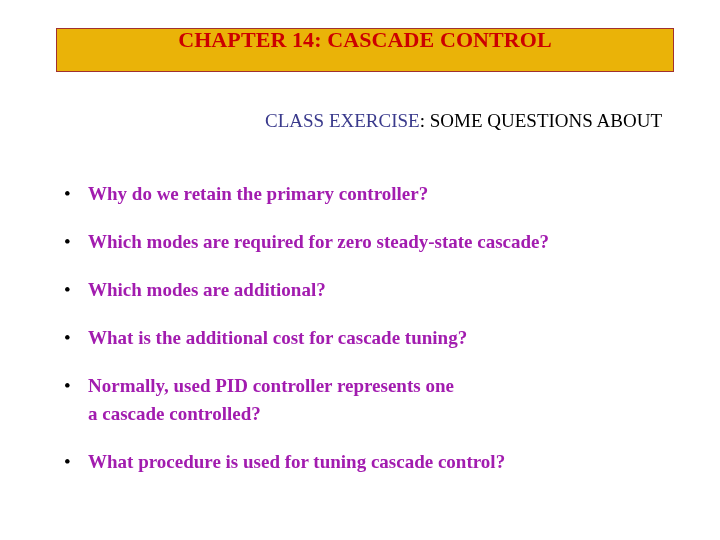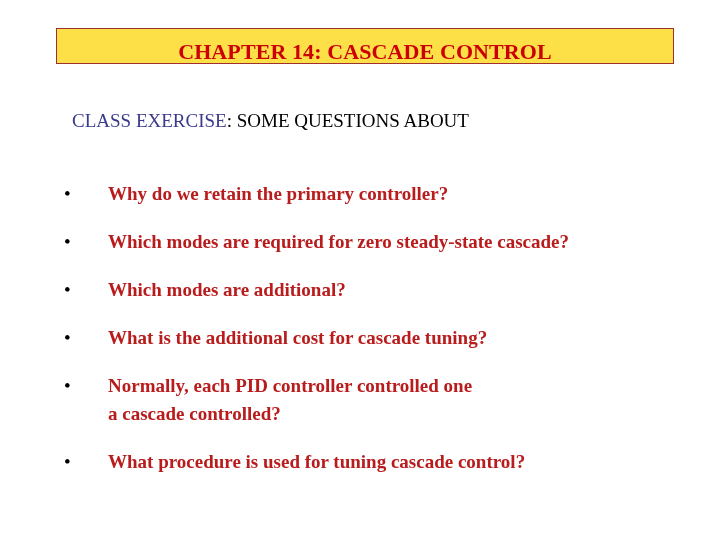--- a/index.html
+++ b/index.html
@@ -16,45 +16,45 @@
     overflow: hidden;
     font-family: "Liberation Serif", "DejaVu Serif", serif;
   }
 
   
   #title-box {
     position: absolute;
     left: 56px;
     top: 28px;
     width: 618px;
-    height: 36px;
-    background: #fde047;
+    height: 44px;
+    background: #eab308;
     border: 1px solid #a03030;
     box-sizing: border-box;
     display: flex;
-    align-items: flex-end;
+    align-items: flex-start;
     justify-content: center;
   }
 
   #title-text {
     color: #cc0000;
     font-size: 22px;
     font-weight: bold;
     letter-spacing: 0.1px;
     white-space: nowrap;
     line-height: 1;
   }
 
   
   #subtitle {
     position: absolute;
-    left: 72px;
+    left: 44px;
     top: 108px;
     width: 618px;
-    text-align: left;
+    text-align: right;
     font-size: 19px;
     line-height: 25px;
     color: #000000;
   }
 
   #subtitle .hl {
     color: #3a3a8c;
   }
 
   
@@ -81,26 +81,25 @@
     color: #000000;
     font-size: 19px;
     line-height: 28px;
     text-align: left;
     padding-left: 4px;
     box-sizing: border-box;
   }
 
   .bullet-text {
     flex: 1 1 auto;
-    color: #b91c1c;
+    color: #a21caf;
     font-size: 19px;
     font-weight: bold;
     line-height: 28px;
     max-width: 585px;
-    margin-left: 20px;
   }
 
   .bullet-text .ln {
     display: block;
   }
 </style>
 </head>
 <body>
 
 <div id="slide">
@@ -136,21 +135,21 @@
       </div>
       <div class="bullet-row">
         <div class="bullet-dot">•</div>
         <div class="bullet-text">
           <span class="ln">What is the additional cost for cascade tuning?</span>
         </div>
       </div>
       <div class="bullet-row">
         <div class="bullet-dot">•</div>
         <div class="bullet-text">
-          <span class="ln">Normally, each PID controller controlled one</span>
+          <span class="ln">Normally, used PID controller represents one</span>
           <span class="ln">a cascade controlled?</span>
         </div>
       </div>
       <div class="bullet-row">
         <div class="bullet-dot">•</div>
         <div class="bullet-text">
           <span class="ln">What procedure is used for tuning cascade control?</span>
         </div>
       </div>
     </div>

